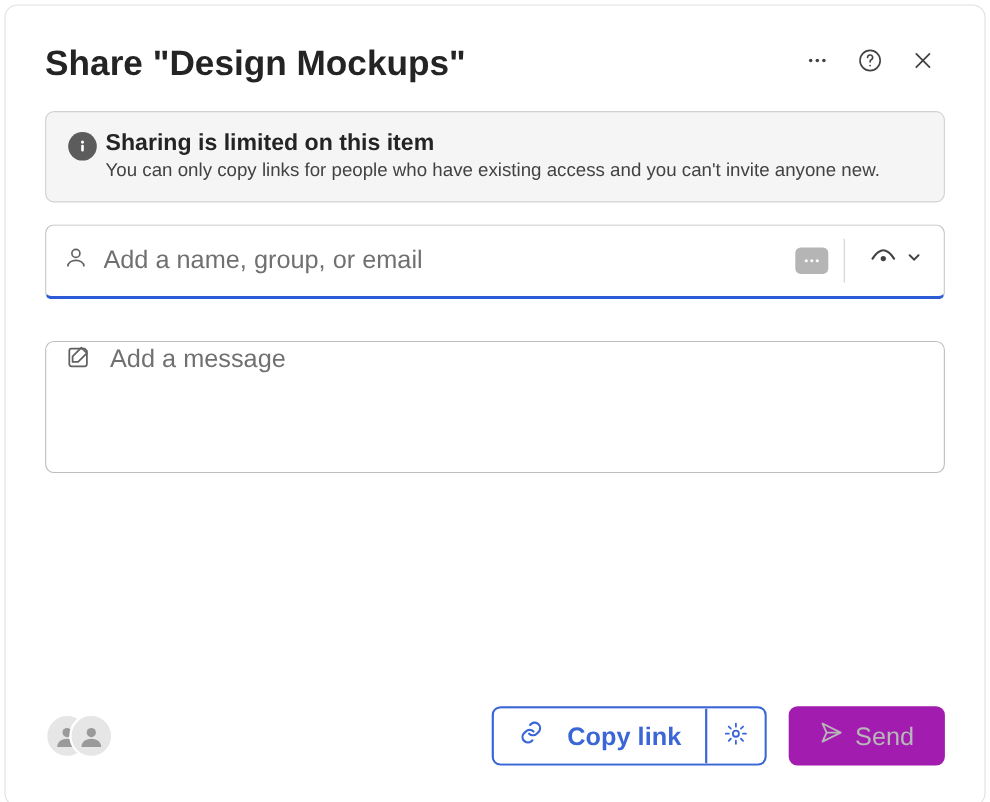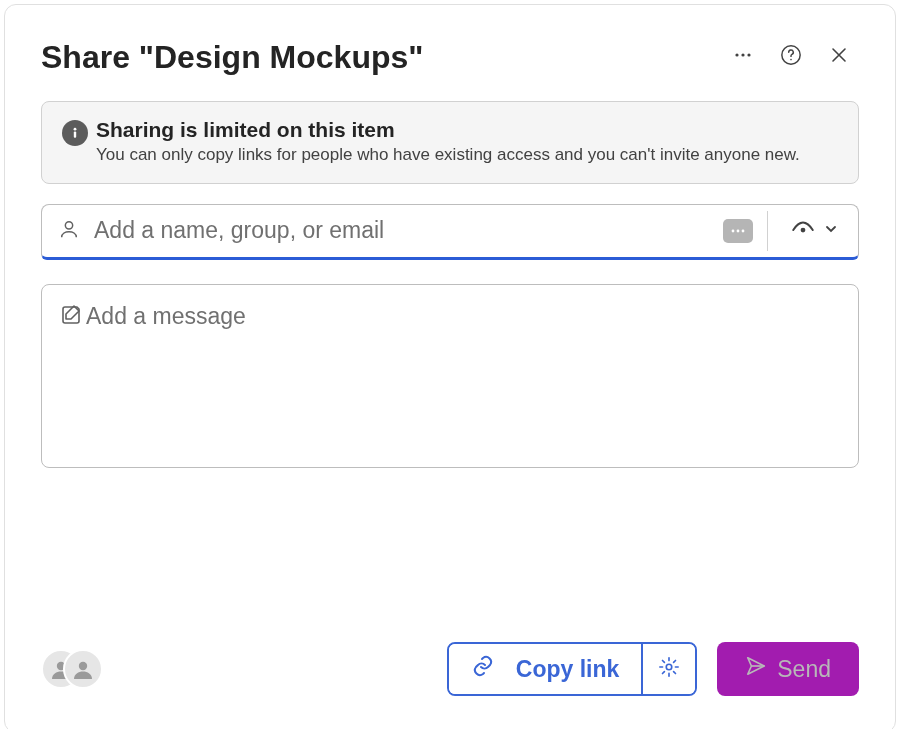--- a/index.html
+++ b/index.html
@@ -76,25 +76,25 @@
   }
   .info-body {
     font-size: 17px;
     color: #424242;
     line-height: 1.35;
   }
   .input-row {
     border: 1px solid #bdbdbd;
     border-bottom: 3px solid #2b5cd6;
     border-radius: 8px 8px 6px 6px;
-    height: 56px;
+    height: 68px;
     display: flex;
     align-items: center;
     padding: 0 0 0 16px;
-    margin-bottom: 24px;
+    margin-bottom: 38px;
     background: #fff;
   }
   .input-icon {
     color: #616161;
     margin-right: 12px;
     flex: 0 0 auto;
   }
   .name-input {
     flex: 1;
     border: none;
@@ -125,23 +125,24 @@
     display: flex;
     align-items: center;
     gap: 8px;
     padding: 0 20px 0 22px;
     cursor: pointer;
     color: #424242;
   }
   .message-box {
     border: 1px solid #bdbdbd;
     border-radius: 8px;
-    padding: 16px 18px;
-    height: 184px;
-    display: flex;
+    padding: 0 18px;
+    height: 120px;
+    display: flex;
+    gap: 14px;
     align-items: flex-start;
   }
   .msg-icon {
     color: #616161;
     flex: 0 0 auto;
     padding-top: 2px;
   }
   .msg-input {
     flex: 1;
     border: none;

